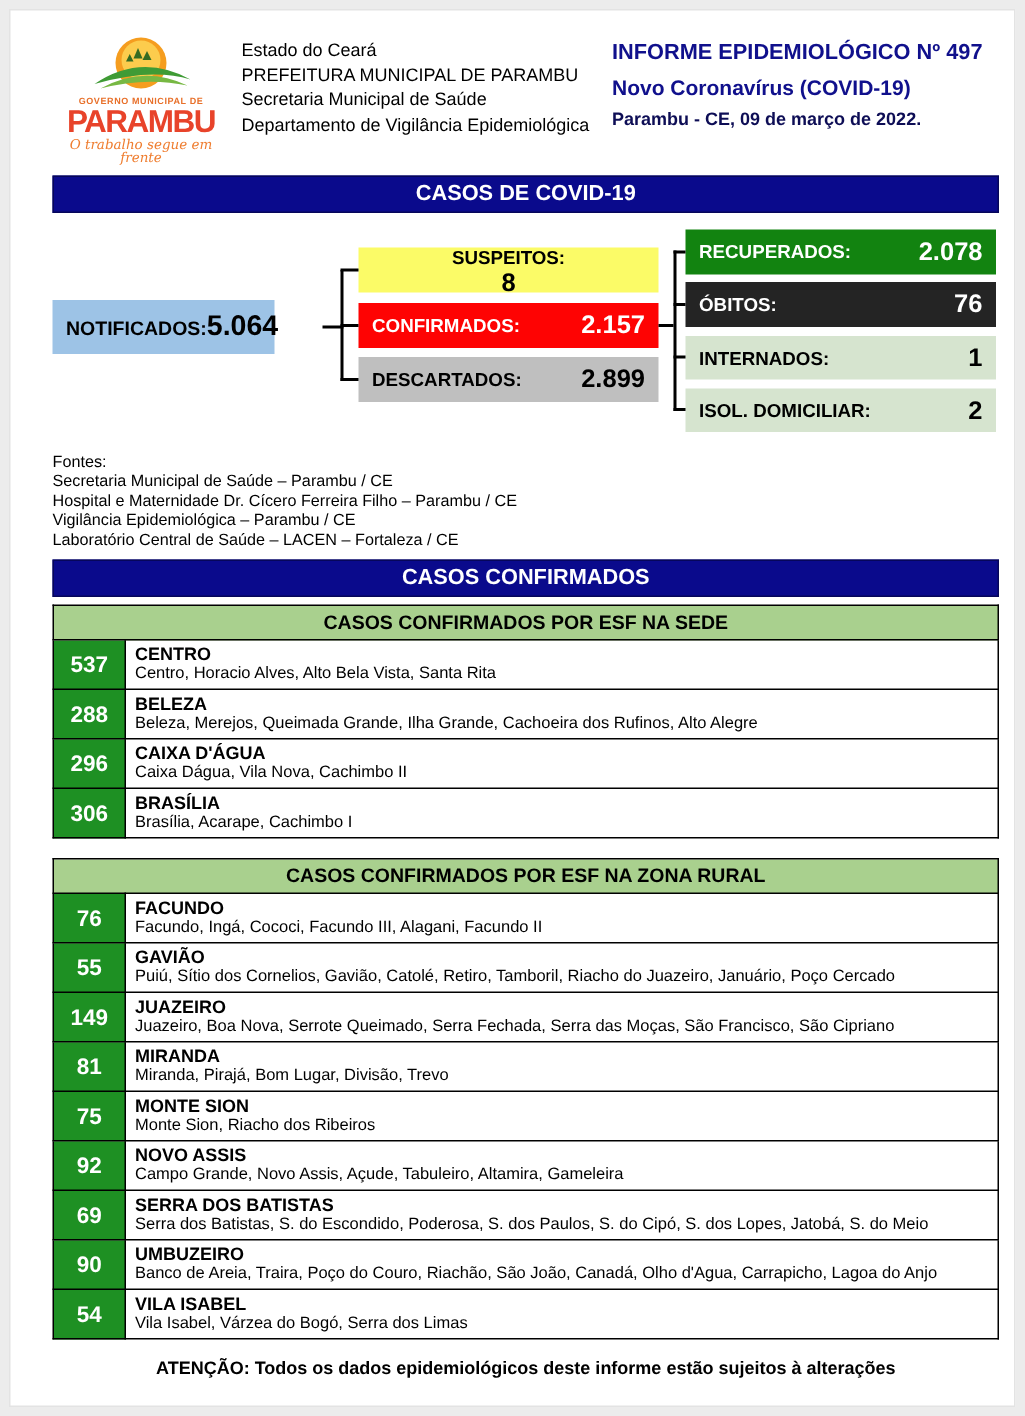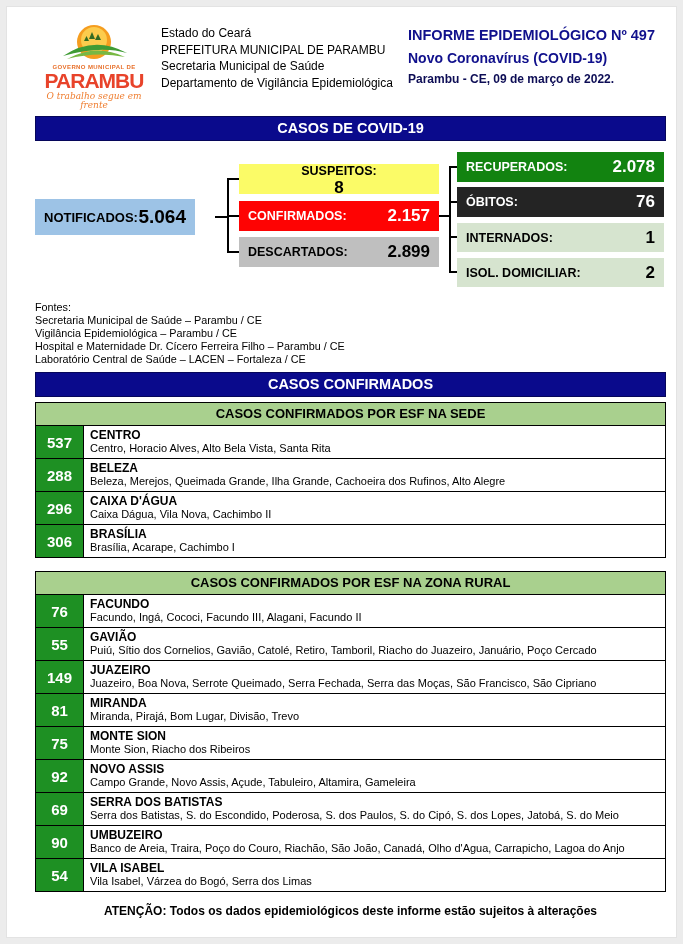--- a/index.html
+++ b/index.html
@@ -23,21 +23,21 @@
   
   .banner { background:#0a0a8c; color:#fff; font-weight:bold; font-size:14.5px; text-align:center; padding:3px 0 4px; border:1px solid #06065a; }
   .banner.b1 { margin-top:6px; }
   .banner.b2 { margin-top:6px; }
 
   
   .stats { position:relative; height:146px; margin-top:8px; }
   .sbox { position:absolute; display:flex; justify-content:space-between; align-items:center; padding:0 9px; font-weight:bold; }
   .sbox .slabel { font-size:12.5px; }
   .sbox .sval { font-size:17px; }
-  #b-not { left:0; top:50px; width:160px; height:36px; background:#9dc3e6; }
+  #b-not { left:0; top:50px; width:148px; height:36px; background:#9dc3e6; }
   #b-not .slabel { font-size:13px; }
   #b-not .sval { font-size:19px; }
   #b-sus { left:204px; top:15px; width:200px; height:30px; background:#fbfb67;flex-direction:column; }
   #b-con { left:204px; top:52px; width:200px; height:30px; background:#fe0303; color:#fff; }
   #b-des { left:204px; top:88px; width:200px; height:30px; background:#bfbfbf; }
   #b-rec { left:422px; top:3px;  width:207px; height:30px; background:#128310; color:#fff; }
   #b-obi { left:422px; top:38px; width:207px; height:30px; background:#242424; color:#fff; }
   #b-int { left:422px; top:74px; width:207px; height:29px; background:#d6e4cf; }
   #b-iso { left:422px; top:109px;width:207px; height:29px; background:#d6e4cf; }
   .ln { position:absolute; background:#000; }
@@ -138,22 +138,22 @@
       <div class="ln" style="left:414px;top:17px;width:2px;height:107px"></div>
       <div class="ln" style="left:414px;top:17px;width:8px;height:2px"></div>
       <div class="ln" style="left:414px;top:52px;width:8px;height:2px"></div>
       <div class="ln" style="left:414px;top:87px;width:8px;height:2px"></div>
       <div class="ln" style="left:414px;top:122px;width:8px;height:2px"></div>
     </div>
 
     <div class="fontes">
       <div>Fontes:</div>
       <div>Secretaria Municipal de Saúde – Parambu / CE</div>
+      <div>Hospital e Maternidade Dr. Cícero Ferreira Filho – Parambu / CE</div>
       <div>Vigilância Epidemiológica – Parambu / CE</div>
-      <div>Hospital e Maternidade Dr. Cícero Ferreira Filho – Parambu / CE</div>
       <div>Laboratório Central de Saúde – LACEN – Fortaleza / CE</div>
     </div>
 
     <div class="banner b2">CASOS CONFIRMADOS</div>
 
     <table class="esf">
       <tbody>
           <tr>
             <th colspan="2">CASOS CONFIRMADOS POR ESF NA SEDE</th>
           </tr>

